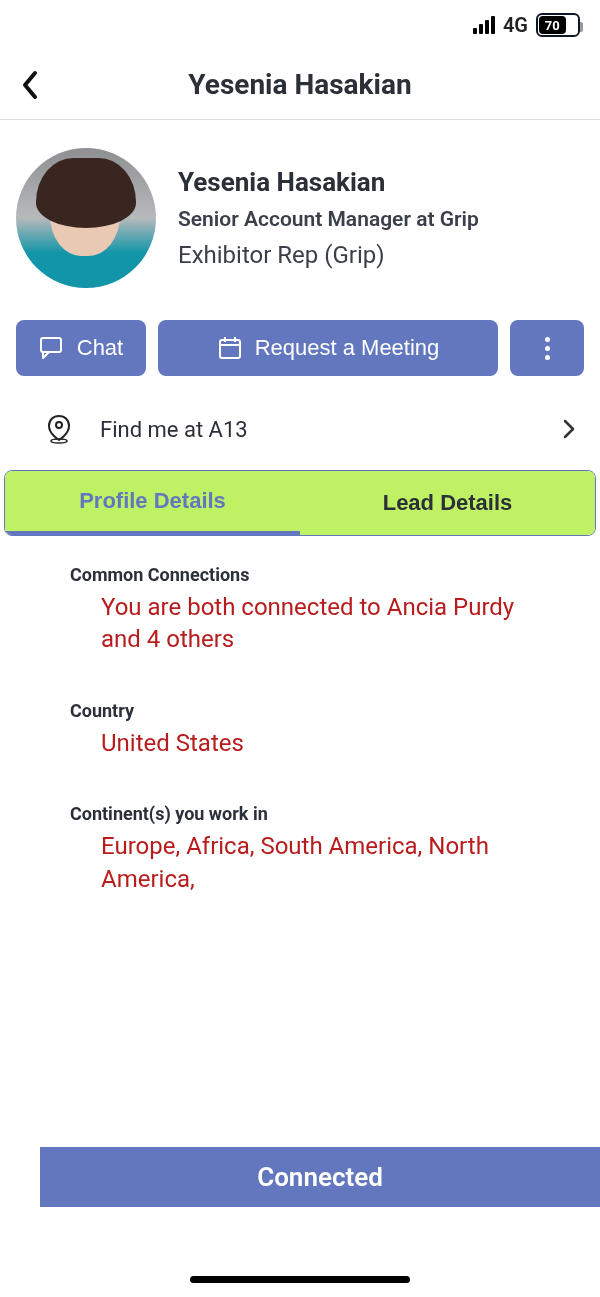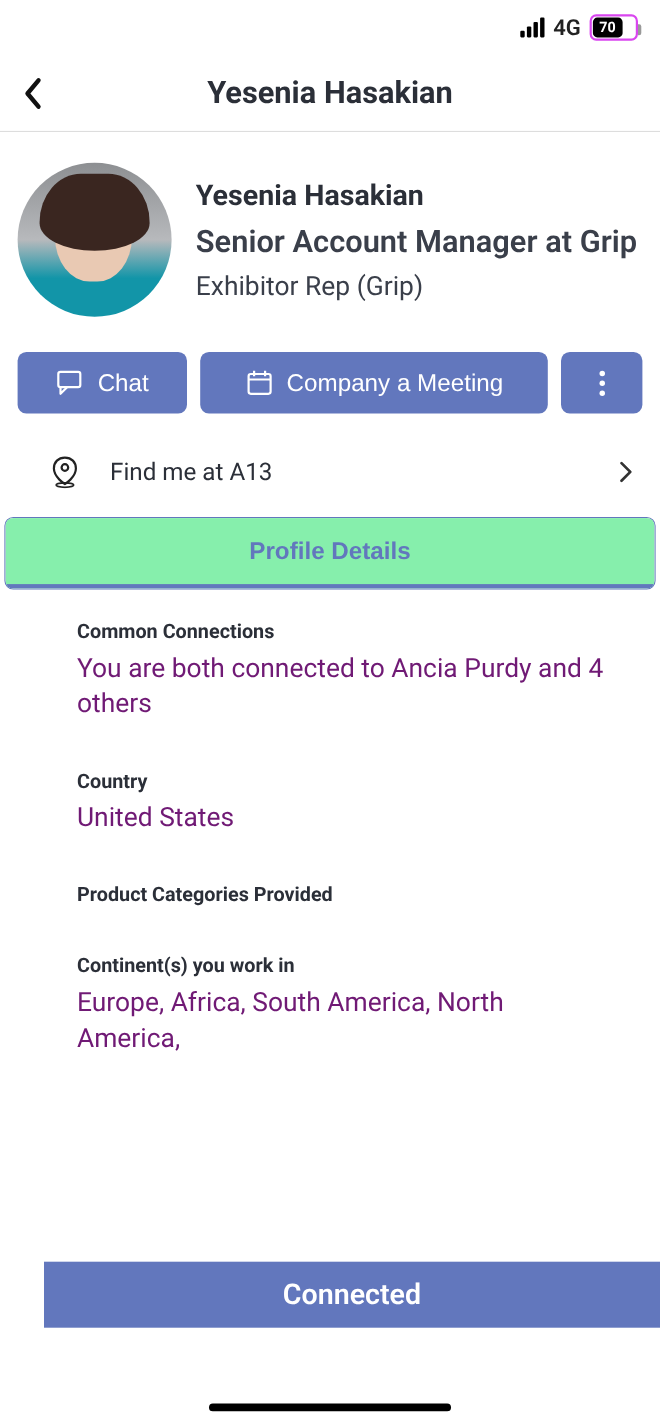--- a/index.html
+++ b/index.html
@@ -17,21 +17,21 @@
   }
   .signal-bars { display: inline-flex; align-items: flex-end; gap: 2px; }
   .signal-bars span { width: 4px; background: #000; display: inline-block; border-radius: 1px; }
   .signal-bars span:nth-child(1){height:6px;}
   .signal-bars span:nth-child(2){height:10px;}
   .signal-bars span:nth-child(3){height:14px;}
   .signal-bars span:nth-child(4){height:18px;}
   .network-label { font-size: 20px; font-weight: 600; }
   .battery-pill {
     display: inline-flex; align-items: center;
-    border: 2px solid #d946ef; border-radius: 6px; padding: 1px 1px; width: 44px; height: 24px; position: relative;
+    border: 2px solid #0f172a; border-radius: 6px; padding: 1px 1px; width: 44px; height: 24px; position: relative;
   }
   .battery-fill { background:#000; height:100%; border-radius:4px; color:#fff; font-size:13px; font-weight:700; display:flex; align-items:center; justify-content:center; }
   .battery-tip { position:absolute; right:-5px; top:7px; width:3px; height:10px; background:#999; border-radius:0 2px 2px 0; }
 
   .nav-bar {
     position: relative;
     height: 70px;
     border-bottom: 1px solid #ddd;
     display: flex;
     align-items: center;
@@ -45,51 +45,51 @@
     position: relative; overflow:hidden; flex-shrink:0;
   }
   .avatar::before{
     content:""; position:absolute; left:34px; top:18px; width:70px; height:90px; border-radius:50% 50% 45% 45%; background:#e9c9b3;
   }
   .avatar::after{
     content:""; position:absolute; left:20px; top:10px; width:100px; height:70px; border-radius:60px 60px 80px 80px/70px 70px 40px 40px; background:#3a2620;
   }
   .profile-text { display:flex; flex-direction:column; gap:10px; }
   .profile-name { font-size: 26px; font-weight: 700; color:#2b2f38; }
-  .profile-title { font-size: 28px; font-weight: 600; color:#3a3f4a; }
+  .profile-title { font-size: 21px; font-weight: 600; color:#3a3f4a; }
   .profile-role { font-size: 24px; color:#3a3f4a; }
 
   .action-row { display:flex; gap:12px; padding: 8px 16px; }
   .btn {
     background:#6277bd; color:#fff; border:none; border-radius:8px; height:56px;
     display:flex; align-items:center; justify-content:center; gap:12px;
     font-size:22px; font-weight:500; cursor:pointer;
   }
-  .btn-chat { width: 154px; }
+  .btn-chat { width: 130px; }
   .btn-meeting { flex:1; }
   .btn-more { width: 74px; }
   .btn-more .dots { display:flex; flex-direction:column; gap:4px; }
   .btn-more .dots span { width:5px; height:5px; background:#fff; border-radius:50%; }
 
   .find-row {
     display:flex; align-items:center; gap:28px; padding: 30px 24px 26px 46px; cursor:pointer;
   }
   .find-text { font-size:22px; color:#2b2f38; flex:1; }
   .chev-right { color:#444; }
 
   .tabs-frame { margin: 0 4px; border:1px solid #6277bd; border-radius:8px; overflow:hidden; }
   .tabs { display:flex; }
-  .tab { flex:1; height:64px; display:flex; align-items:center; justify-content:center; font-size:22px; font-weight:700; background:#86efac; border:none; cursor:pointer; }
+  .tab { flex:1; height:64px; display:flex; align-items:center; justify-content:center; font-size:22px; font-weight:700; background:#bef264; border:none; cursor:pointer; }
   .tab-active { color:#6277bd; border-bottom:4px solid #6277bd; }
   .tab-inactive { color:#2b2f38; }
 
   .details { padding: 28px 44px 0 70px; }
   .section { margin-bottom: 44px; }
   .section-label { font-size:18px; font-weight:700; color:#2b2f38; margin-bottom:6px; }
-  .section-value { font-size:24px; color:#701a75; line-height:1.35; }
+  .section-value { font-size:24px; color:#b91c1c; line-height:1.35;margin-left:31px; }
 
   .connected-bar {
     position:absolute; left:0; right:0; bottom:90px; height:60px;
     background:#6277bd; color:#fff; display:flex; align-items:center; justify-content:center;
     font-size:26px; font-weight:600;margin-left:40px;
   }
 
   .home-indicator {
     position:absolute; left:50%; bottom:14px; transform:translateX(-50%);
     width:220px; height:7px; background:#000; border-radius:4px;
@@ -138,21 +138,21 @@
     </svg>
     <span>Chat</span>
   </button>
   <button class="btn btn-meeting">
     <svg width="26" height="26" viewBox="0 0 26 26">
       <rect x="3" y="5" width="20" height="18" rx="2" fill="none" stroke="#fff" stroke-width="2"></rect>
       <line x1="3" y1="10" x2="23" y2="10" stroke="#fff" stroke-width="2"></line>
       <line x1="8" y1="2" x2="8" y2="7" stroke="#fff" stroke-width="2"></line>
       <line x1="18" y1="2" x2="18" y2="7" stroke="#fff" stroke-width="2"></line>
     </svg>
-    <span>Company a Meeting</span>
+    <span>Request a Meeting</span>
   </button>
   <button class="btn btn-more">
     <span class="dots">
         <span></span>
         <span></span>
         <span></span>
       </span>
   </button>
 </div>
 
@@ -164,34 +164,34 @@
   </svg>
   <span class="find-text">Find me at A13</span>
   <svg class="chev-right" width="14" height="22" viewBox="0 0 14 22">
     <polyline points="3,3 11,11 3,19" fill="none" stroke="#333" stroke-width="2.5" stroke-linecap="round" stroke-linejoin="round"></polyline>
   </svg>
 </div>
 
 <div class="tabs-frame">
   <div class="tabs">
     <button class="tab tab-active">Profile Details</button>
+    <button class="tab tab-inactive">Lead Details</button>
   </div>
 </div>
 
 <div class="details">
   <div class="section">
     <div class="section-label">Common Connections</div>
     <div class="section-value">You are both connected to Ancia Purdy and 4 others</div>
   </div>
   <div class="section">
     <div class="section-label">Country</div>
     <div class="section-value">United States</div>
   </div>
   <div class="section">
-    <div class="section-label">Product Categories Provided</div>
   </div>
   <div class="section">
     <div class="section-label">Continent(s) you work in</div>
     <div class="section-value">Europe, Africa, South America, North America,</div>
   </div>
 </div>
 
 <div class="connected-bar">
   <span>Connected</span>
 </div>

